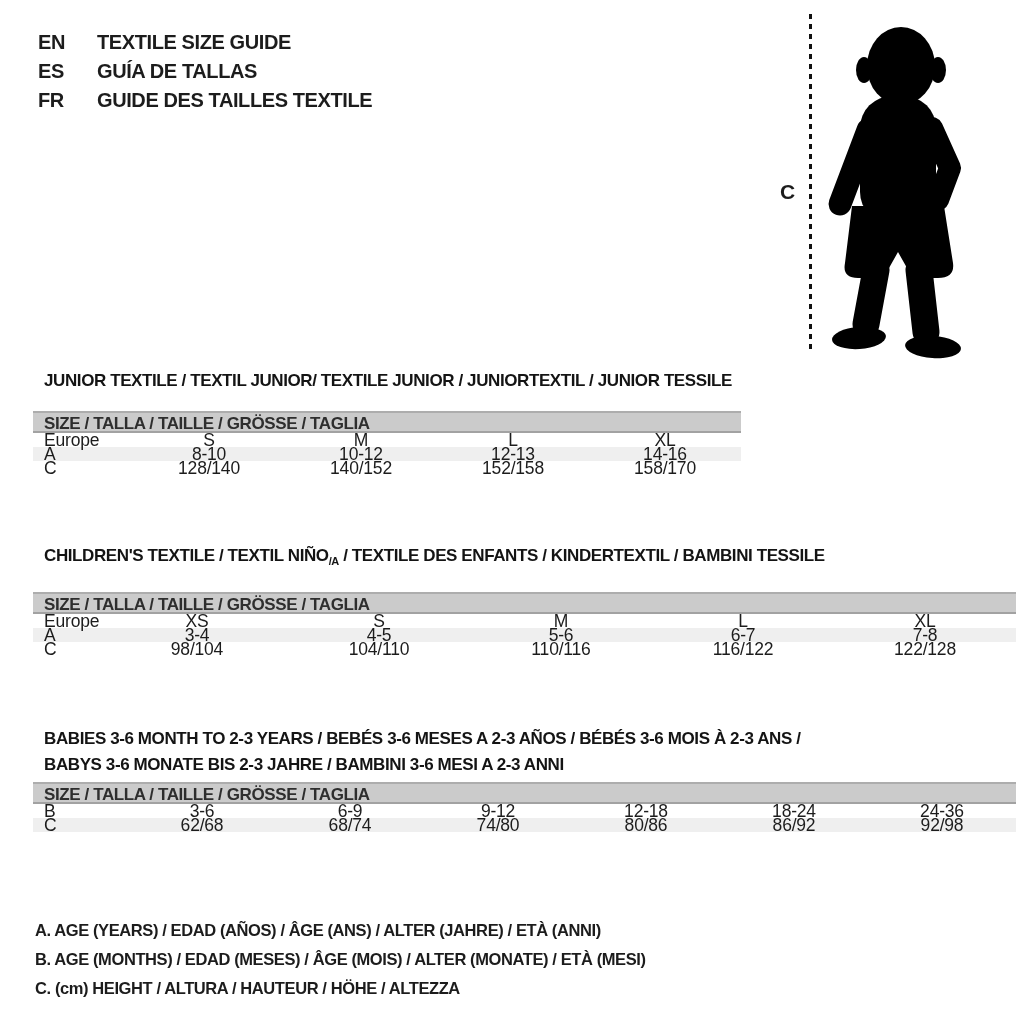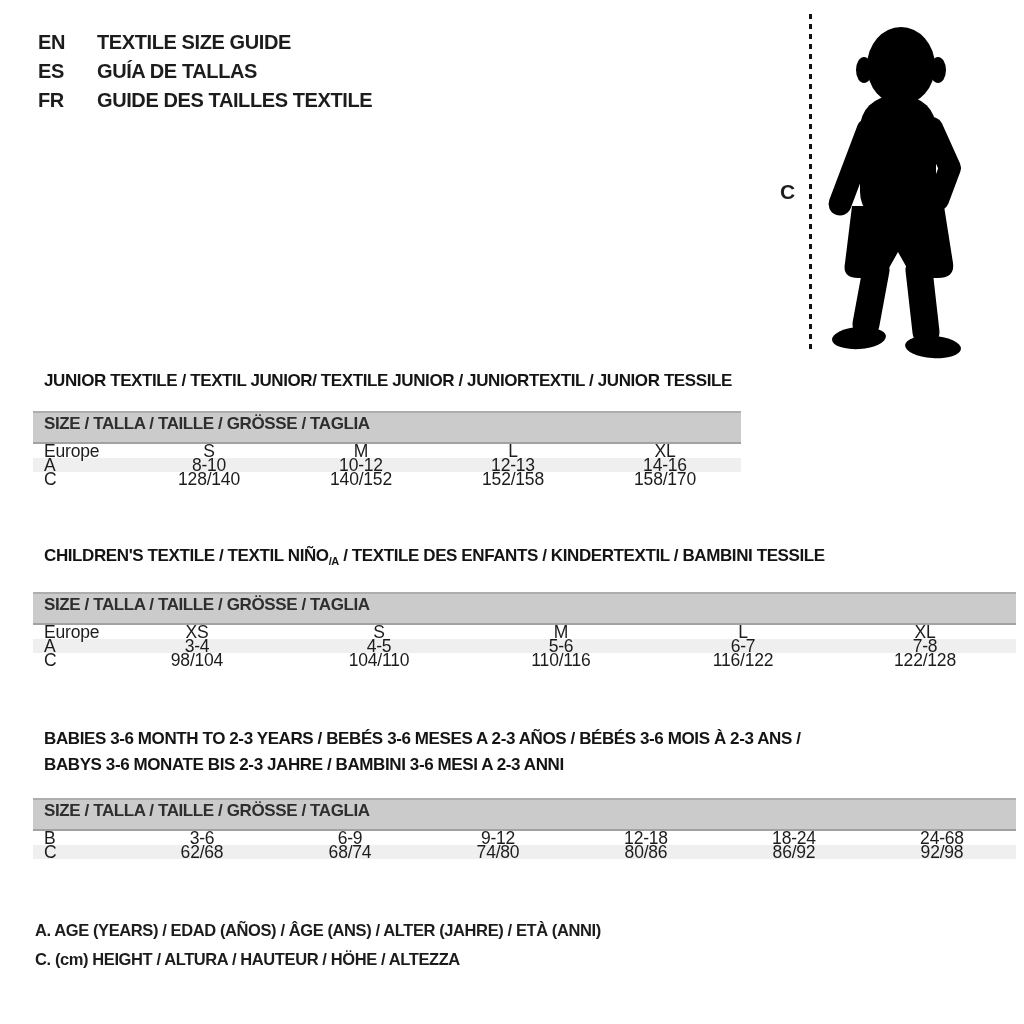--- a/index.html
+++ b/index.html
@@ -31,27 +31,27 @@
   .section { position:absolute; left:33px; }
   .section-junior   { top:371px; width:708px; }
   .section-children { top:546px; width:983px; }
   .section-babies   { top:726px; width:983px; }
 
   .section-heading {
     margin:0 0 21px 11px;
     font-size:17px; font-weight:700; letter-spacing:-0.4px; line-height:19px;
     color:#141414;
   }
-  .section-babies .section-heading { line-height:26px; margin-bottom:20px; }
+  .section-babies .section-heading { line-height:26px; margin-bottom:4px; }
   .heading-sub { font-size:11px; vertical-align:sub; }
 
   
   .size-table { width:100%; }
   .table-header-bar {
-    height:33px; line-height:22px;
+    height:22px; line-height:22px;
     background:#cbcbcb;
     border-top:2px solid #adadad;
     border-bottom:2px solid #a2a2a2;
     padding-left:11px;
     font-size:17px; font-weight:700; letter-spacing:-0.4px; color:#2e2e2e;
   }
   .trow { display:flex; height:14px; align-items:center; font-size:17.5px; letter-spacing:-0.2px; }
   .trow.shaded { background:#efefef; }
   .tlabel { padding-left:11px; }
   .section-junior   .tlabel { width:100px; }
@@ -175,30 +175,31 @@
     </h2>
   <div class="size-table">
     <div class="table-header-bar">SIZE / TALLA / TAILLE / GRÖSSE / TAGLIA</div>
     <div class="trow">
       <span class="tlabel">B</span>
       <span class="tval">3-6</span>
       <span class="tval">6-9</span>
       <span class="tval">9-12</span>
       <span class="tval">12-18</span>
       <span class="tval">18-24</span>
-      <span class="tval">24-68</span>
+      <span class="tval">24-36</span>
     </div>
     <div class="trow shaded">
       <span class="tlabel">C</span>
       <span class="tval">62/68</span>
       <span class="tval">68/74</span>
       <span class="tval">74/80</span>
       <span class="tval">80/86</span>
       <span class="tval">86/92</span>
       <span class="tval">92/98</span>
     </div>
   </div>
 </div>
 
 <div class="legend">
   <div class="legend-line">A. AGE (YEARS) / EDAD (AÑOS) / ÂGE (ANS) / ALTER (JAHRE) / ETÀ (ANNI)</div>
+  <div class="legend-line">B. AGE (MONTHS) / EDAD (MESES) / ÂGE (MOIS) / ALTER (MONATE) / ETÀ (MESI)</div>
   <div class="legend-line">C. (cm) HEIGHT / ALTURA / HAUTEUR / HÖHE / ALTEZZA</div>
 </div>
 
 </body></html>

